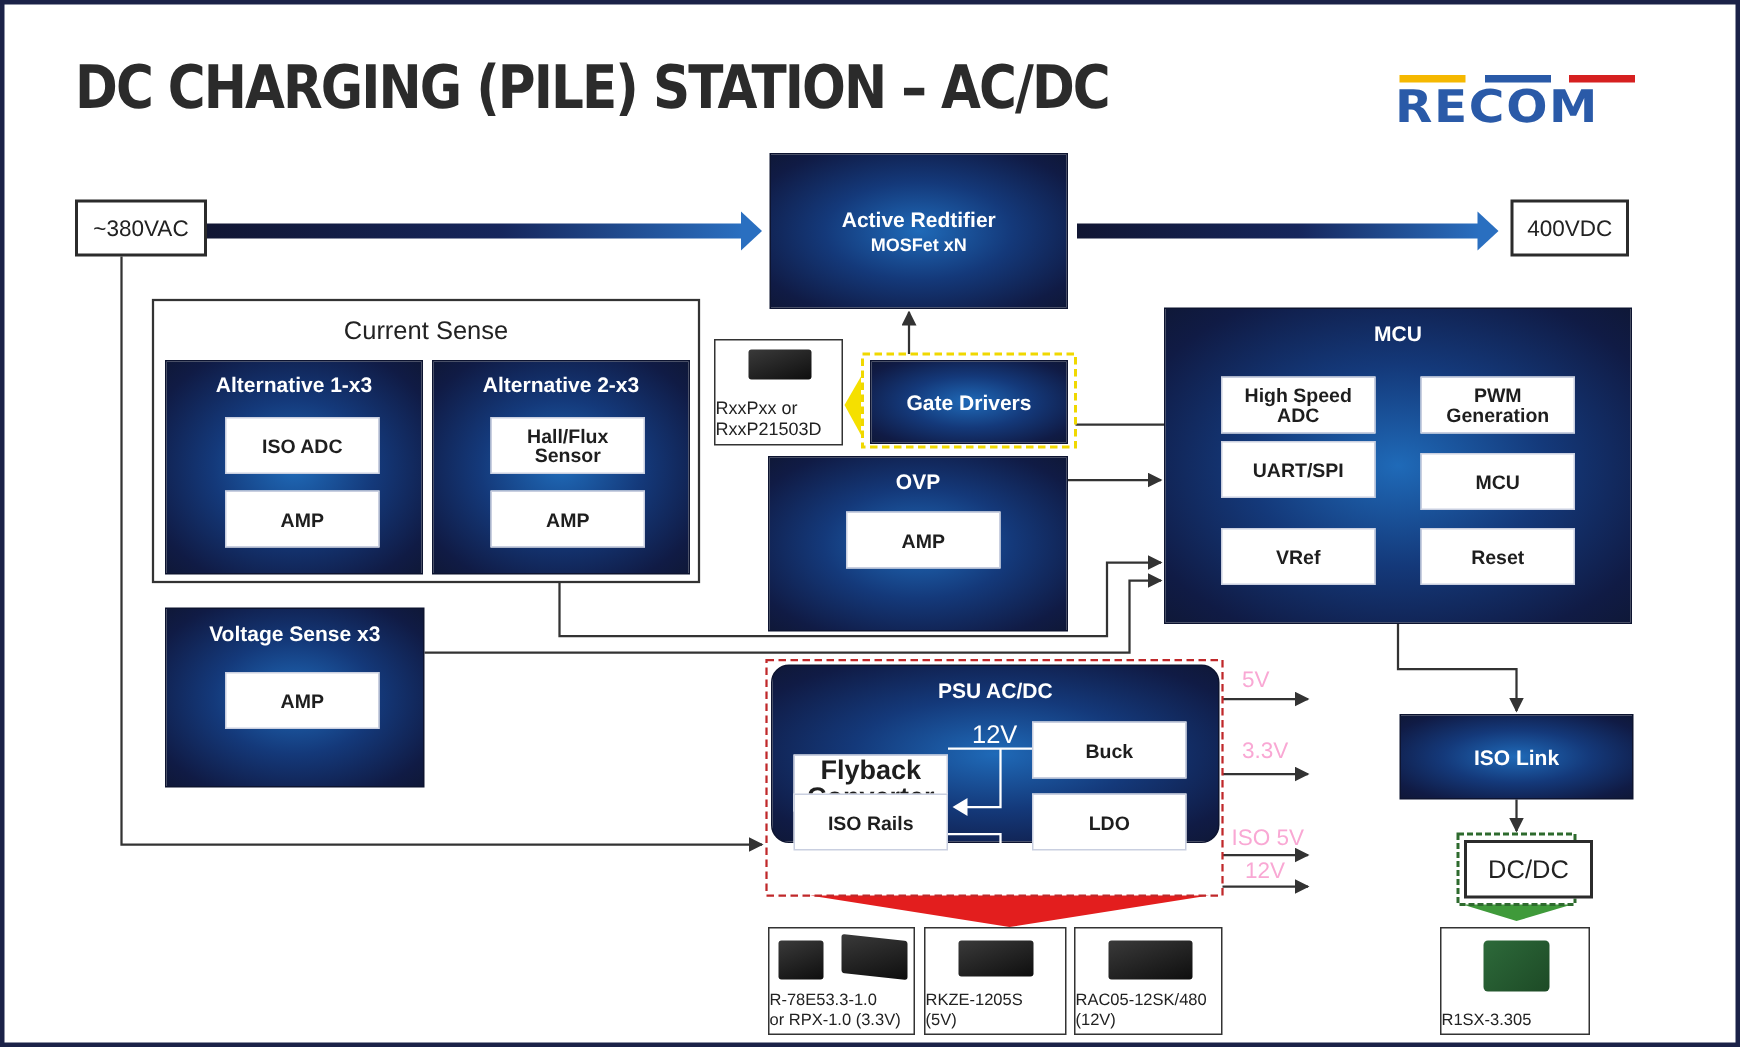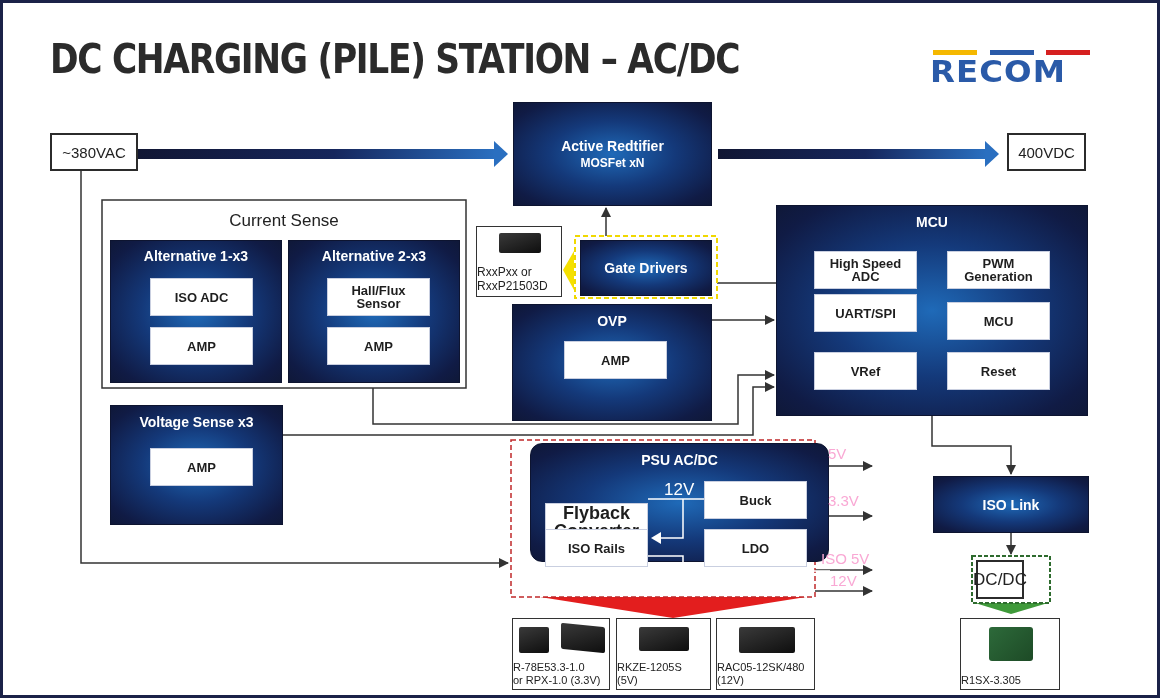--- a/index.html
+++ b/index.html
@@ -137,21 +137,21 @@
 <div class="abs dark" style="left:776px;top:205px;width:312px;height:211px;">
   <div class="head lt" style="top:8px;font-size:14px;">MCU</div>
   <div class="abs wbox lt" style="left:37px;top:45px;width:103px;height:38px;font-size:13px;">High Speed ADC</div>
   <div class="abs wbox lt" style="left:170px;top:45px;width:103px;height:38px;font-size:13px;">PWM Generation</div>
   <div class="abs wbox lt" style="left:37px;top:88px;width:103px;height:38px;font-size:13px;">UART/SPI</div>
   <div class="abs wbox lt" style="left:170px;top:96px;width:103px;height:38px;font-size:13px;">MCU</div>
   <div class="abs wbox lt" style="left:37px;top:146px;width:103px;height:38px;font-size:13px;">VRef</div>
   <div class="abs wbox lt" style="left:170px;top:146px;width:103px;height:38px;font-size:13px;">Reset</div>
 </div>
 
-<div class="abs dark" style="left:530px;top:443px;width:299px;height:119px;border-radius:12px;">
+<div class="abs dark" style="left:514px;top:443px;width:299px;height:119px;border-radius:12px;">
   <div class="head lt" style="top:8px;font-size:14px;">PSU AC/DC</div>
   <div class="abs wbox lt" style="left:14px;top:37px;width:103px;height:38px;font-size:18px;padding:0 12px;margin-top:22px;">Flyback Converter</div>
   <div class="abs wbox lt" style="left:173px;top:37px;width:103px;height:38px;font-size:13px;">Buck</div>
   <div class="abs wbox lt" style="left:14px;top:85px;width:103px;height:38px;font-size:13px;">ISO Rails</div>
   <div class="abs wbox lt" style="left:173px;top:85px;width:103px;height:38px;font-size:13px;">LDO</div>
   <div class="abs lt" style="left:133px;top:36px;font-size:17px;color:#fff;">12V</div>
   <svg class="abs" style="left:0;top:0;" width="299" height="151">
     <line x1="117" y1="55" x2="173" y2="55" stroke="#fff" stroke-width="1.5"></line>
     <polyline points="152,55 152,94 128,94" fill="none" stroke="#fff" stroke-width="1.5"></polyline>
     <path d="M120,94 L130,88 L130,100 z" fill="#fff"></path>
@@ -184,18 +184,18 @@
   <div class="cap">
     <div>RAC05-12SK/480</div>
     <div>(12V)</div>
   </div>
 </div>
 
 <div class="abs dark" style="left:933px;top:476px;width:156px;height:57px;display:flex;align-items:center;justify-content:center;">
   <span class="lt" style="font-weight:bold;font-size:14px;">ISO Link</span>
 </div>
 
-<div class="abs label-box" style="left:976px;top:560px;width:48px;height:39px;border-width:2.5px;font-size:17px;">DC/DC</div>
+<div class="abs label-box" style="left:976px;top:560px;width:86px;height:39px;border-width:2.5px;font-size:17px;">DC/DC</div>
 
 <div class="abs prod" style="left:960px;top:618px;width:100px;height:72px;">
   <div class="abs" style="left:28px;top:8px;width:44px;height:34px;background:linear-gradient(135deg,#2d6a3a,#1d4a26);border-radius:3px;"></div>
   <div class="cap">R1SX-3.305</div>
 </div>
 
 </body></html>

